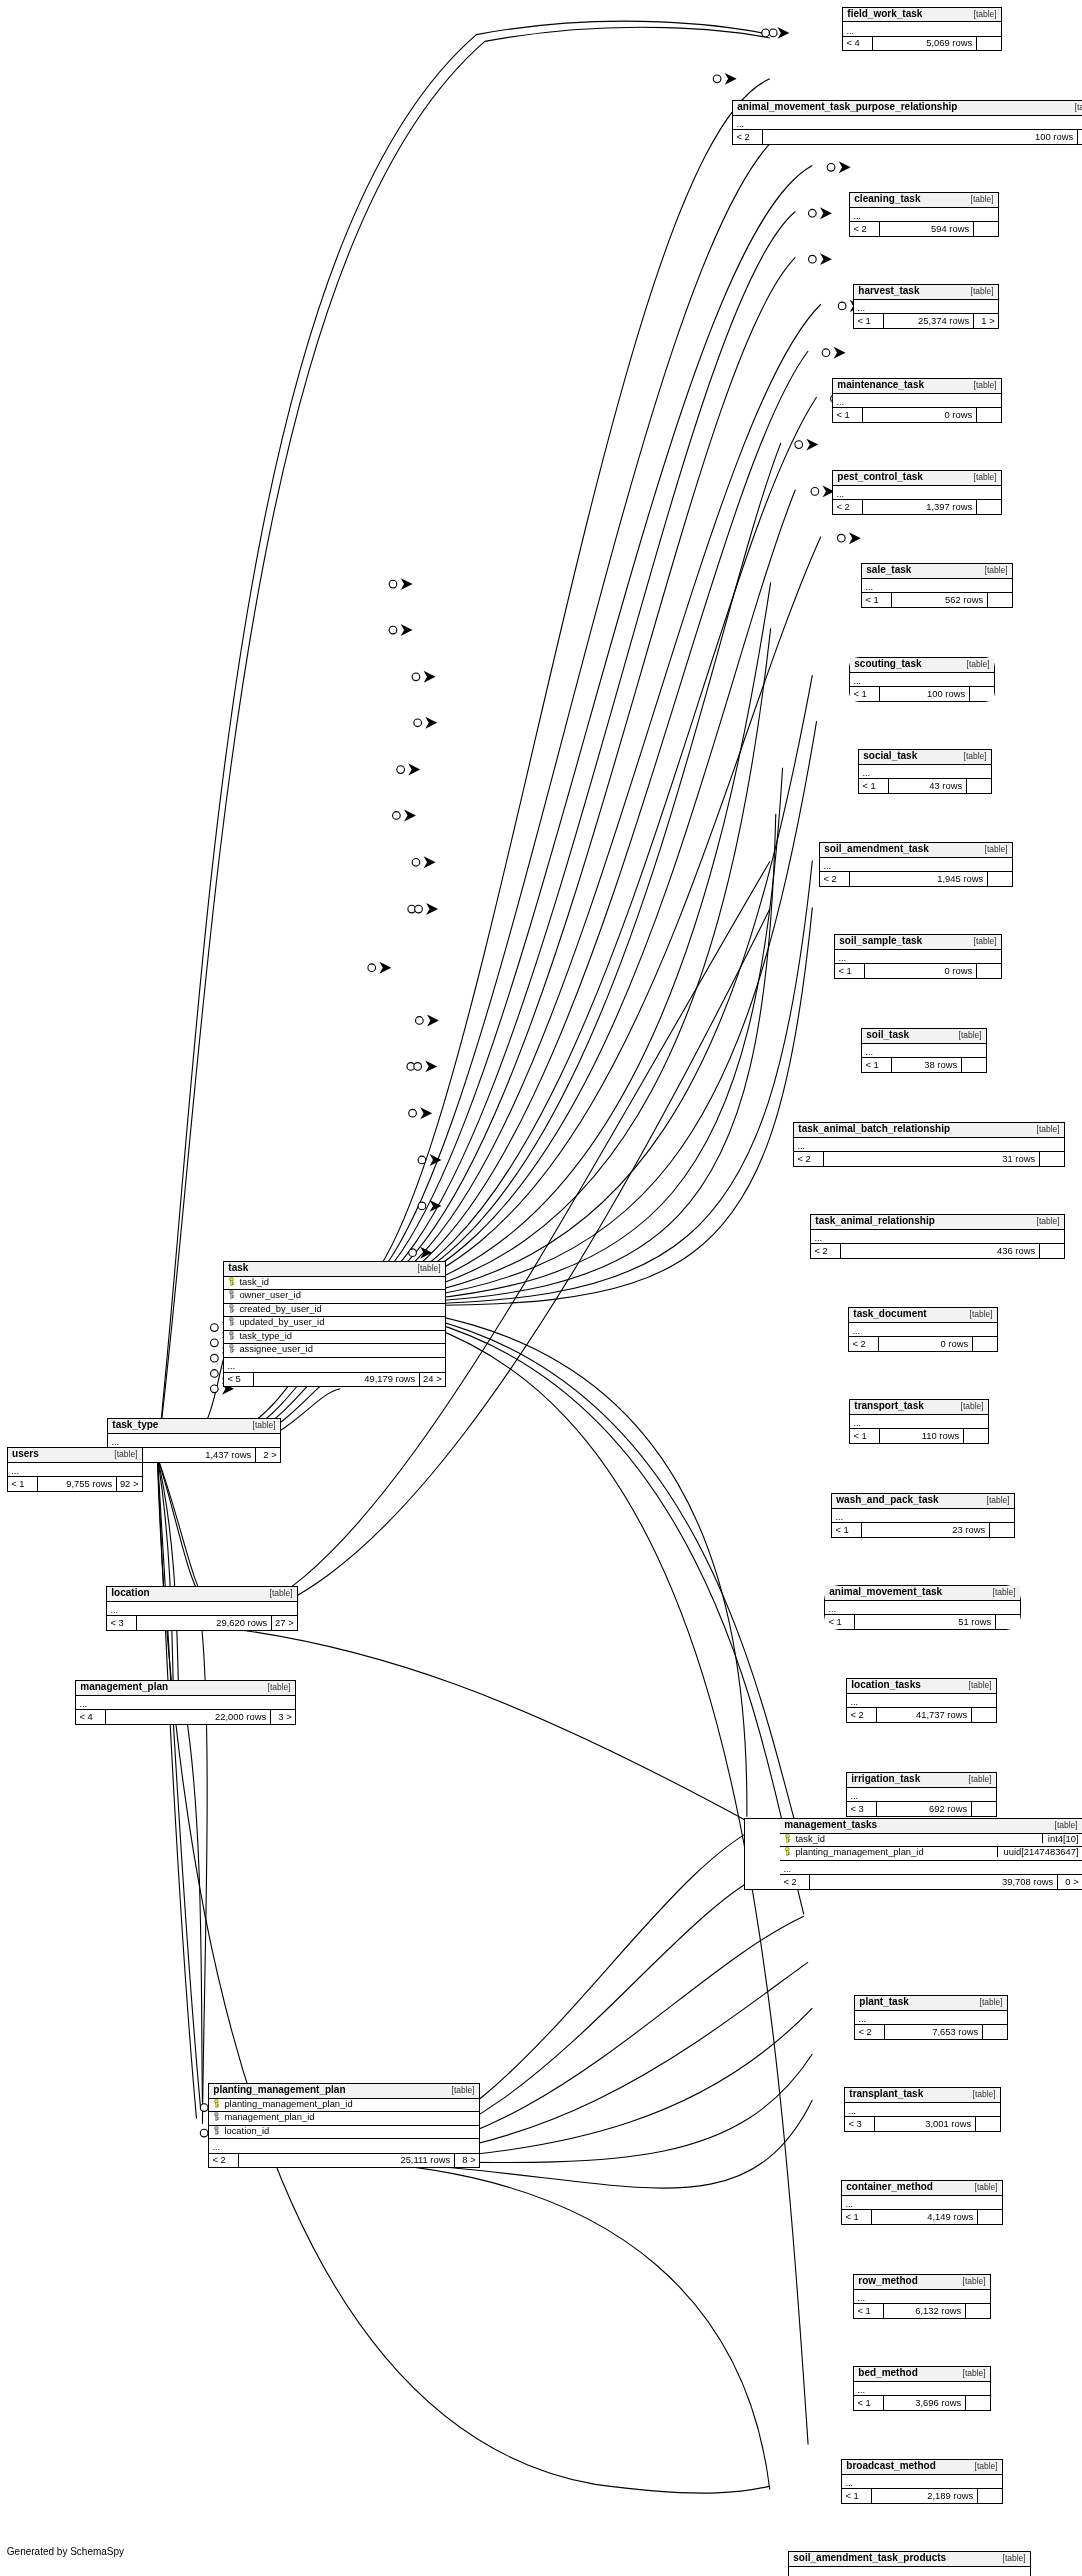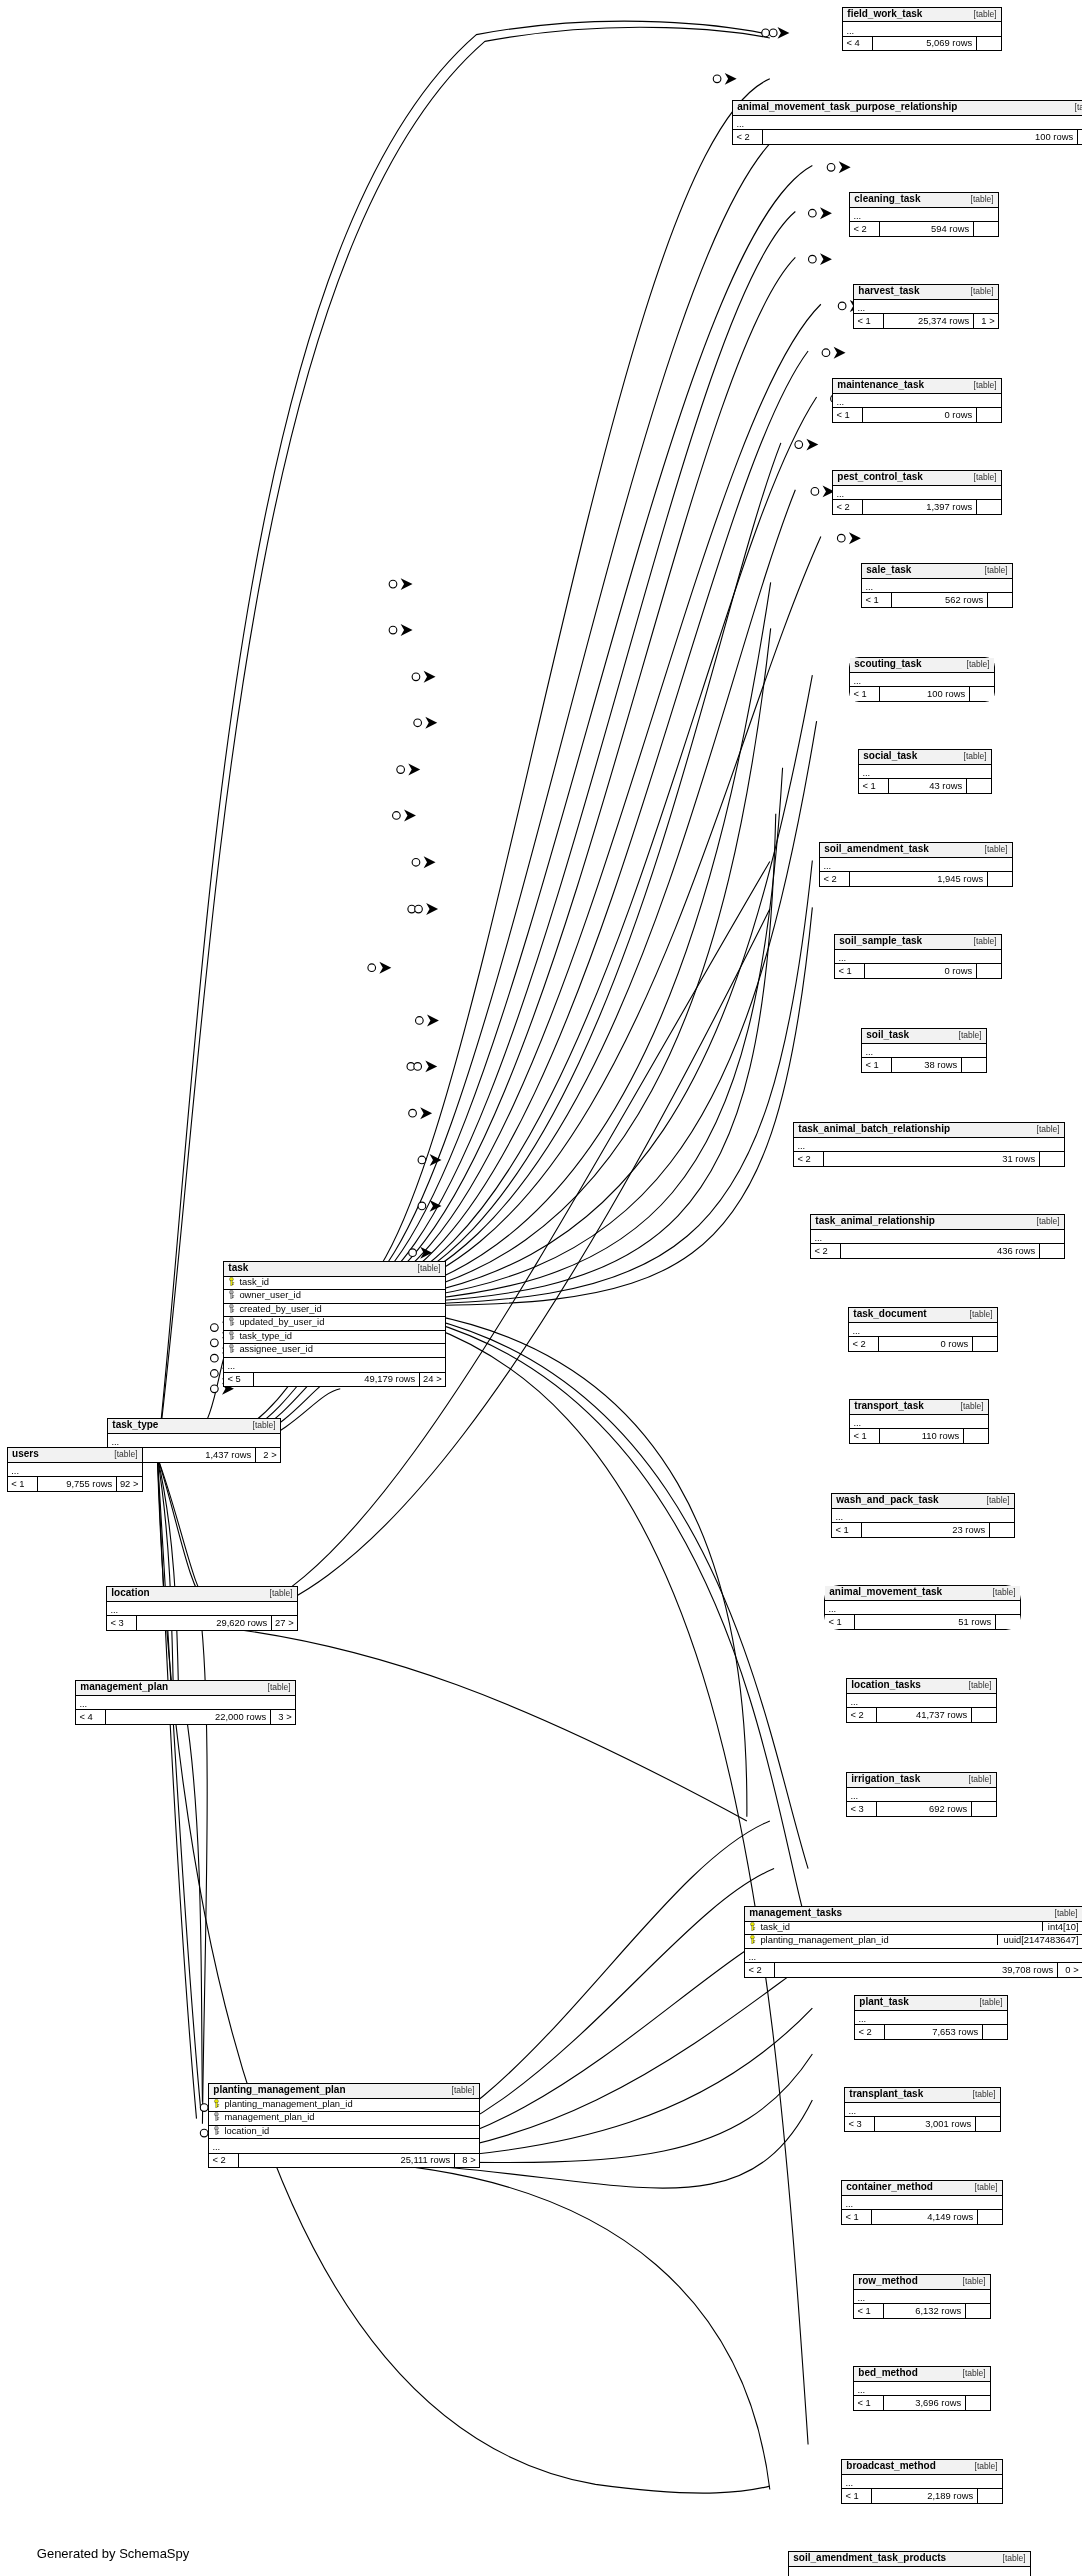--- a/index.html
+++ b/index.html
@@ -120,24 +120,23 @@
     width: 7.7px;
     height: 9.4px;
     position: relative;
     flex: 0 0 auto;
   }
   .keyicon svg { display:block; }
   .footer-note {
     position: absolute;
     left: 6.8px;
     top: 2546px;
-    font-size: 13px;
+    font-size: 10px;
     color: #000000;
     white-space: nowrap;
-    margin-left: 30px;
   }
 </style>
 </head>
 <body>
 
 <div id="canvas">
 
   <svg id="edges" viewBox="0 0 1272 3027" xmlns="http://www.w3.org/2000/svg">
     <g fill="none" stroke="#000" stroke-width="1.3">
 
@@ -533,21 +532,21 @@
           <span class="tbl-name">irrigation_task</span>
           <span class="tbl-tag">[table]</span>
         </div>
         <div class="ellipsis-row">...</div>
         <div class="foot-row">
           <span class="foot-left">&lt; 3</span>
           <span class="foot-mid">692 rows</span>
           <span class="foot-right"></span>
         </div>
       </div>
-      <div class="node focal" style="left: 744px; top: 1906px; width: 339px;">
+      <div class="node focal" style="left: 744px; top: 1818px; width: 339px; padding-left: 35px;">
         <div class="node-title">
           <span class="tbl-name">management_tasks</span>
           <span class="tbl-tag">[table]</span>
         </div>
         <div class="col-row">
           <span class="keyicon">
             <svg width="7.7" height="9.4" viewBox="0 0 9 11" xmlns="http://www.w3.org/2000/svg">
               <circle cx="4" cy="2.6" r="2.3" fill="#e8e800" stroke="#444" stroke-width="0.5"></circle>
               <rect x="3.1" y="3.9" width="1.8" height="6.4" fill="#e8e800" stroke="#444" stroke-width="0.4"></rect>
               <rect x="4.9" y="6" width="2.1" height="1.2" fill="#e8e800" stroke="#444" stroke-width="0.3"></rect>

